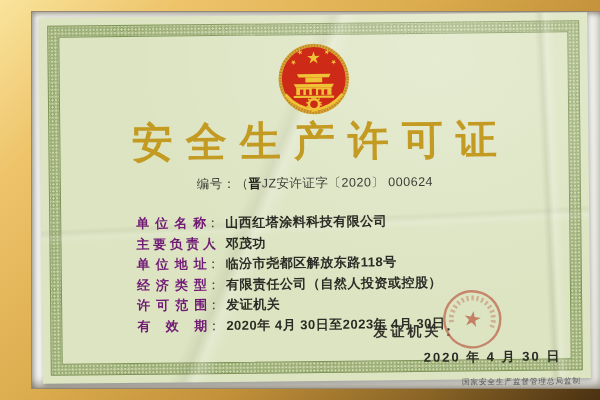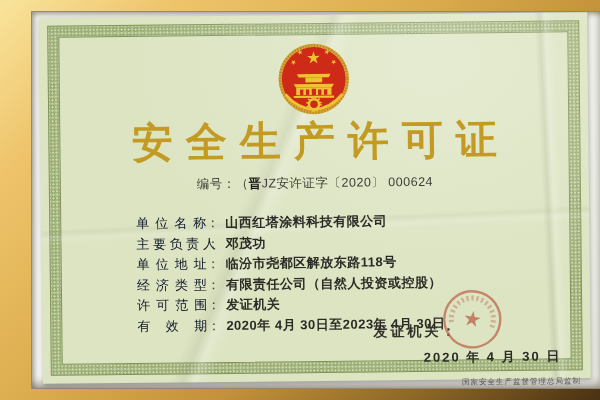--- a/index.html
+++ b/index.html
@@ -49,21 +49,21 @@
   .number-line{
     position:absolute;top:141px;left:0;right:0;text-align:center;
     font-size:12.5px;color:#3e3e36;letter-spacing:.5px;
   }
   .stamp{font-weight:bold;color:#1d1d18;}
   .fields{position:absolute;top:177px;left:76px;right:6px;}
   .frow{line-height:19.5px;white-space:nowrap;}
   .flabel{
     display:inline-block;width:70px;vertical-align:middle;
     text-align:justify;text-align-last:justify;
-    font-size:13px;color:#0f172a;
+    font-size:13px;color:#701a75;font-weight:bold;
   }
   .fcolon{font-size:13px;color:#3a3a32;margin-right:6px;}
   .fvalue{font-size:13px;font-weight:bold;color:#2b2b25;letter-spacing:.5px;}
   .issue{position:absolute;top:290px;left:312px;white-space:nowrap;}
   .issue-label{font-size:14px;font-weight:bold;color:#33332c;letter-spacing:3px;}
   .issue-date{margin-top:8px;margin-left:50px;font-size:13px;font-weight:bold;color:#2b2b25;letter-spacing:2px;}
   .seal{position:absolute;left:379px;top:255px;width:64px;height:64px;transform:rotate(10deg);opacity:.9;}
   .footer-note{
     position:absolute;right:10px;bottom:-8px;
     font-size:7.5px;color:#3f4446;letter-spacing:1px;opacity:.85;white-space:nowrap;

